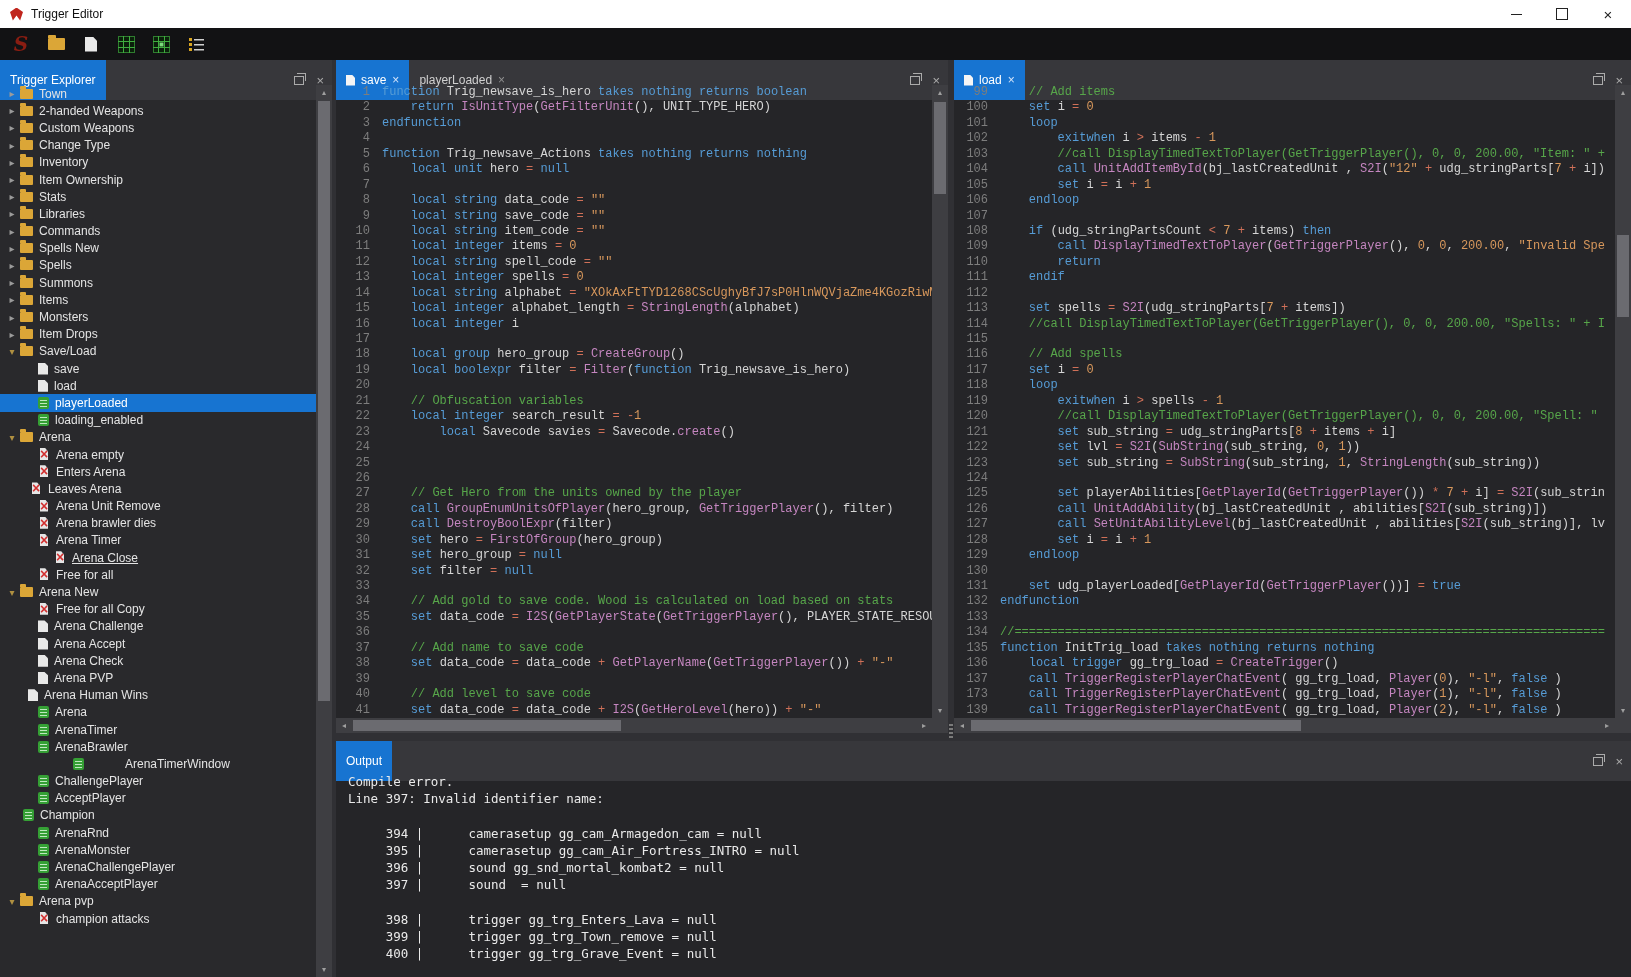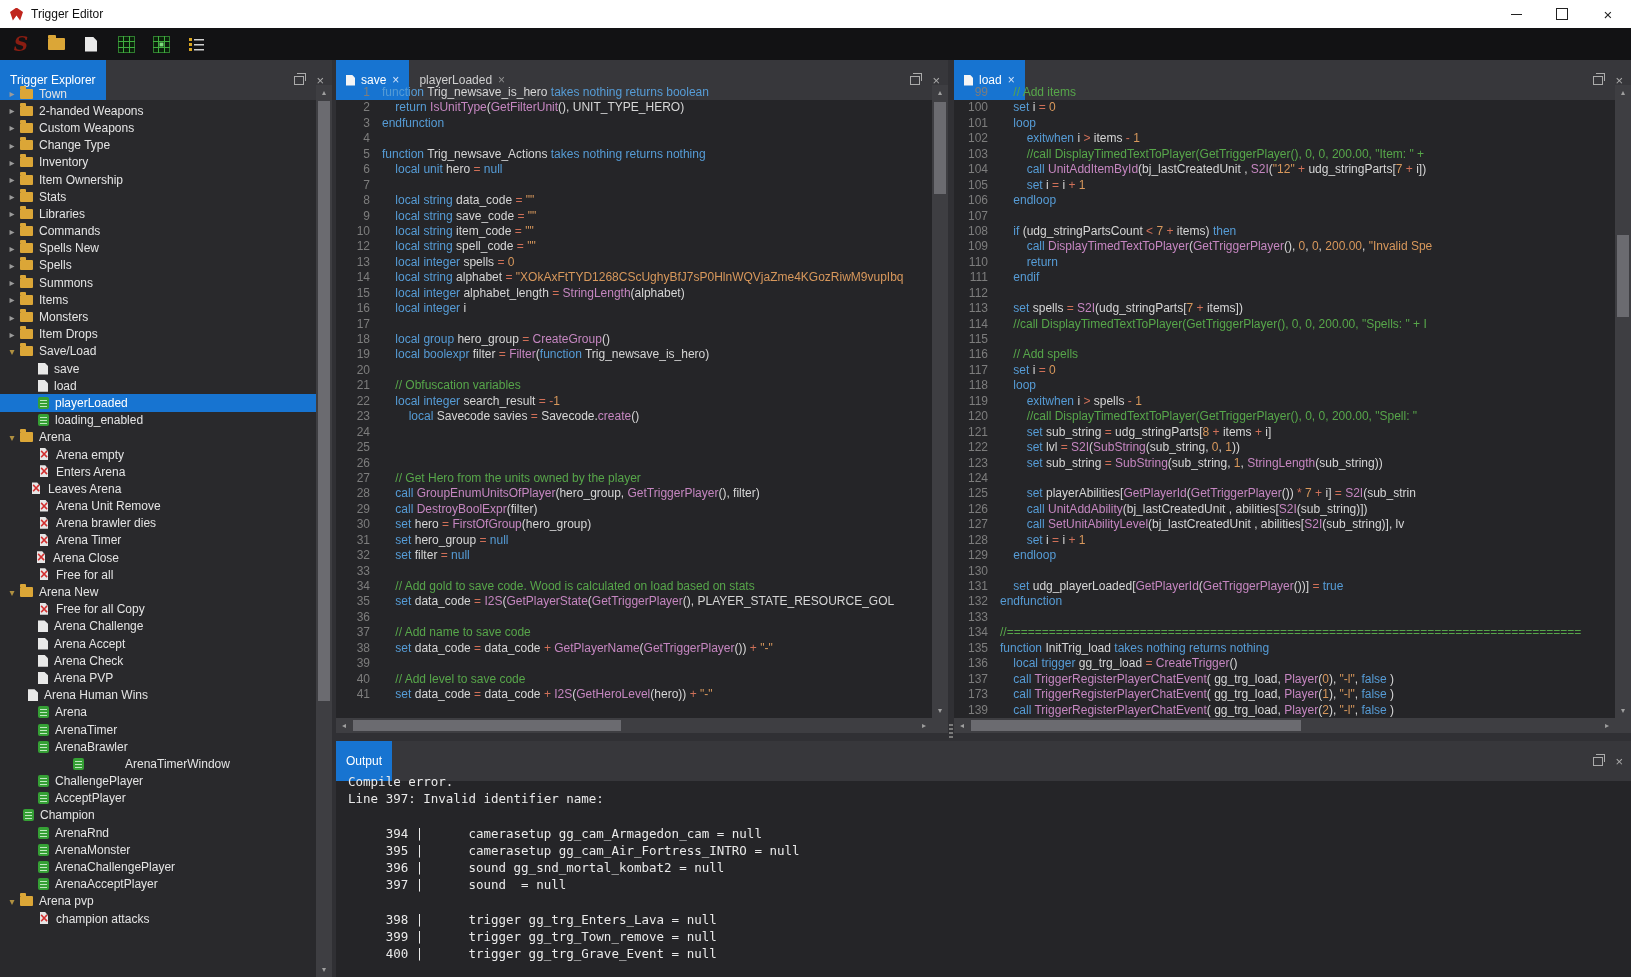--- a/index.html
+++ b/index.html
@@ -59,21 +59,21 @@
                       background:repeating-linear-gradient(180deg,#bfe8bf 0 1px,transparent 1px 3px);}
   .icon-x{width:12px;height:13px;position:relative;}
   .icon-x::before{content:'';position:absolute;left:2px;top:0;width:8px;height:12px;background:#e6e6e6;
                   clip-path:polygon(0 0,65% 0,100% 28%,100% 100%,0 100%);}
   .icon-x::after{content:'\00d7';position:absolute;inset:0;color:var(--error-red);font-weight:bold;
                  font-size:14px;line-height:13px;text-align:center;}
   
   .editor-mid{top:60px;left:336px;width:612px;height:673px;}
   .editor-right{top:60px;left:954px;width:677px;height:673px;}
   .code{position:absolute;top:25px;left:0;right:16px;height:633px;overflow:hidden;
-        font-family:Liberation Sans, sans-serif;font-size:12px;}
+        font-family:Liberation Mono, monospace;font-size:12px;}
   .code-line{height:15.45px;line-height:15.45px;white-space:pre;}
   .ln{display:inline-block;width:34px;text-align:right;padding-right:12px;color:#7d7d7d;}
   .tk-kw{color:var(--keyword);} .tk-fn{color:var(--native);} .tk-str{color:var(--string);}
   .tk-num{color:var(--number);} .tk-cm{color:var(--comment);} .tk-op{color:var(--operator);}
   .tk-pl{color:var(--plain);} .code-text{color:var(--plain);}
   
   .vscroll{position:absolute;width:16px;background:#3e3e42;}
   .hscroll{position:absolute;height:15px;background:#3e3e42;}
   .sb-arrow{position:absolute;display:flex;align-items:center;justify-content:center;
             color:#9f9f9f;font-size:8px;}
@@ -286,21 +286,21 @@
         <div class="tree-row" style="padding-left: 22px;">
           <span class="chev"></span>
           <span class="ticon icon-x"></span>
           <span>Arena brawler dies</span>
         </div>
         <div class="tree-row" style="padding-left: 22px;">
           <span class="chev"></span>
           <span class="ticon icon-x"></span>
           <span>Arena Timer</span>
         </div>
-        <div class="tree-row" style="padding-left: 19px;">
+        <div class="tree-row" style="padding-left: 38px; text-decoration: underline;">
           <span class="chev"></span>
           <span class="ticon icon-x"></span>
           <span>Arena Close</span>
         </div>
         <div class="tree-row" style="padding-left: 22px;">
           <span class="chev"></span>
           <span class="ticon icon-x"></span>
           <span>Free for all</span>
         </div>
         <div class="tree-row" style="padding-left: 4px;">
@@ -431,20 +431,21 @@
         <div class="code-line"><span class="ln">1</span><span class="code-text"><span class="tk-kw">function</span> <span class="tk-pl">Trig_newsave_is_hero</span> <span class="tk-kw">takes</span> <span class="tk-kw">nothing</span> <span class="tk-kw">returns</span> <span class="tk-kw">boolean</span></span></div>
         <div class="code-line"><span class="ln">2</span><span class="code-text">    <span class="tk-kw">return</span> <span class="tk-fn">IsUnitType</span>(<span class="tk-fn">GetFilterUnit</span>(), <span class="tk-pl">UNIT_TYPE_HERO</span>)</span></div>
         <div class="code-line"><span class="ln">3</span><span class="code-text"><span class="tk-kw">endfunction</span></span></div>
         <div class="code-line"><span class="ln">4</span><span class="code-text"></span></div>
         <div class="code-line"><span class="ln">5</span><span class="code-text"><span class="tk-kw">function</span> <span class="tk-pl">Trig_newsave_Actions</span> <span class="tk-kw">takes</span> <span class="tk-kw">nothing</span> <span class="tk-kw">returns</span> <span class="tk-kw">nothing</span></span></div>
         <div class="code-line"><span class="ln">6</span><span class="code-text">    <span class="tk-kw">local</span> <span class="tk-kw">unit</span> <span class="tk-pl">hero</span> <span class="tk-op">=</span> <span class="tk-kw">null</span></span></div>
         <div class="code-line"><span class="ln">7</span><span class="code-text"></span></div>
         <div class="code-line"><span class="ln">8</span><span class="code-text">    <span class="tk-kw">local</span> <span class="tk-kw">string</span> <span class="tk-pl">data_code</span> <span class="tk-op">=</span> <span class="tk-str">""</span></span></div>
         <div class="code-line"><span class="ln">9</span><span class="code-text">    <span class="tk-kw">local</span> <span class="tk-kw">string</span> <span class="tk-pl">save_code</span> <span class="tk-op">=</span> <span class="tk-str">""</span></span></div>
         <div class="code-line"><span class="ln">10</span><span class="code-text">    <span class="tk-kw">local</span> <span class="tk-kw">string</span> <span class="tk-pl">item_code</span> <span class="tk-op">=</span> <span class="tk-str">""</span></span></div>
+        <div class="code-line"><span class="ln">11</span><span class="code-text">    <span class="tk-kw">local</span> <span class="tk-kw">integer</span> <span class="tk-pl">items</span> <span class="tk-op">=</span> <span class="tk-num">0</span></span></div>
         <div class="code-line"><span class="ln">12</span><span class="code-text">    <span class="tk-kw">local</span> <span class="tk-kw">string</span> <span class="tk-pl">spell_code</span> <span class="tk-op">=</span> <span class="tk-str">""</span></span></div>
         <div class="code-line"><span class="ln">13</span><span class="code-text">    <span class="tk-kw">local</span> <span class="tk-kw">integer</span> <span class="tk-pl">spells</span> <span class="tk-op">=</span> <span class="tk-num">0</span></span></div>
         <div class="code-line"><span class="ln">14</span><span class="code-text">    <span class="tk-kw">local</span> <span class="tk-kw">string</span> <span class="tk-pl">alphabet</span> <span class="tk-op">=</span> <span class="tk-str">"XOkAxFtTYD1268CScUghyBfJ7sP0HlnWQVjaZme4KGozRiwM9vupIbq</span></span></div>
         <div class="code-line"><span class="ln">15</span><span class="code-text">    <span class="tk-kw">local</span> <span class="tk-kw">integer</span> <span class="tk-pl">alphabet_length</span> <span class="tk-op">=</span> <span class="tk-fn">StringLength</span>(<span class="tk-pl">alphabet</span>)</span></div>
         <div class="code-line"><span class="ln">16</span><span class="code-text">    <span class="tk-kw">local</span> <span class="tk-kw">integer</span> <span class="tk-pl">i</span></span></div>
         <div class="code-line"><span class="ln">17</span><span class="code-text"></span></div>
         <div class="code-line"><span class="ln">18</span><span class="code-text">    <span class="tk-kw">local</span> <span class="tk-kw">group</span> <span class="tk-pl">hero_group</span> <span class="tk-op">=</span> <span class="tk-fn">CreateGroup</span>()</span></div>
         <div class="code-line"><span class="ln">19</span><span class="code-text">    <span class="tk-kw">local</span> <span class="tk-kw">boolexpr</span> <span class="tk-pl">filter</span> <span class="tk-op">=</span> <span class="tk-fn">Filter</span>(<span class="tk-kw">function</span> <span class="tk-pl">Trig_newsave_is_hero</span>)</span></div>
         <div class="code-line"><span class="ln">20</span><span class="code-text"></span></div>
         <div class="code-line"><span class="ln">21</span><span class="code-text">    <span class="tk-cm">// Obfuscation variables</span></span></div>

